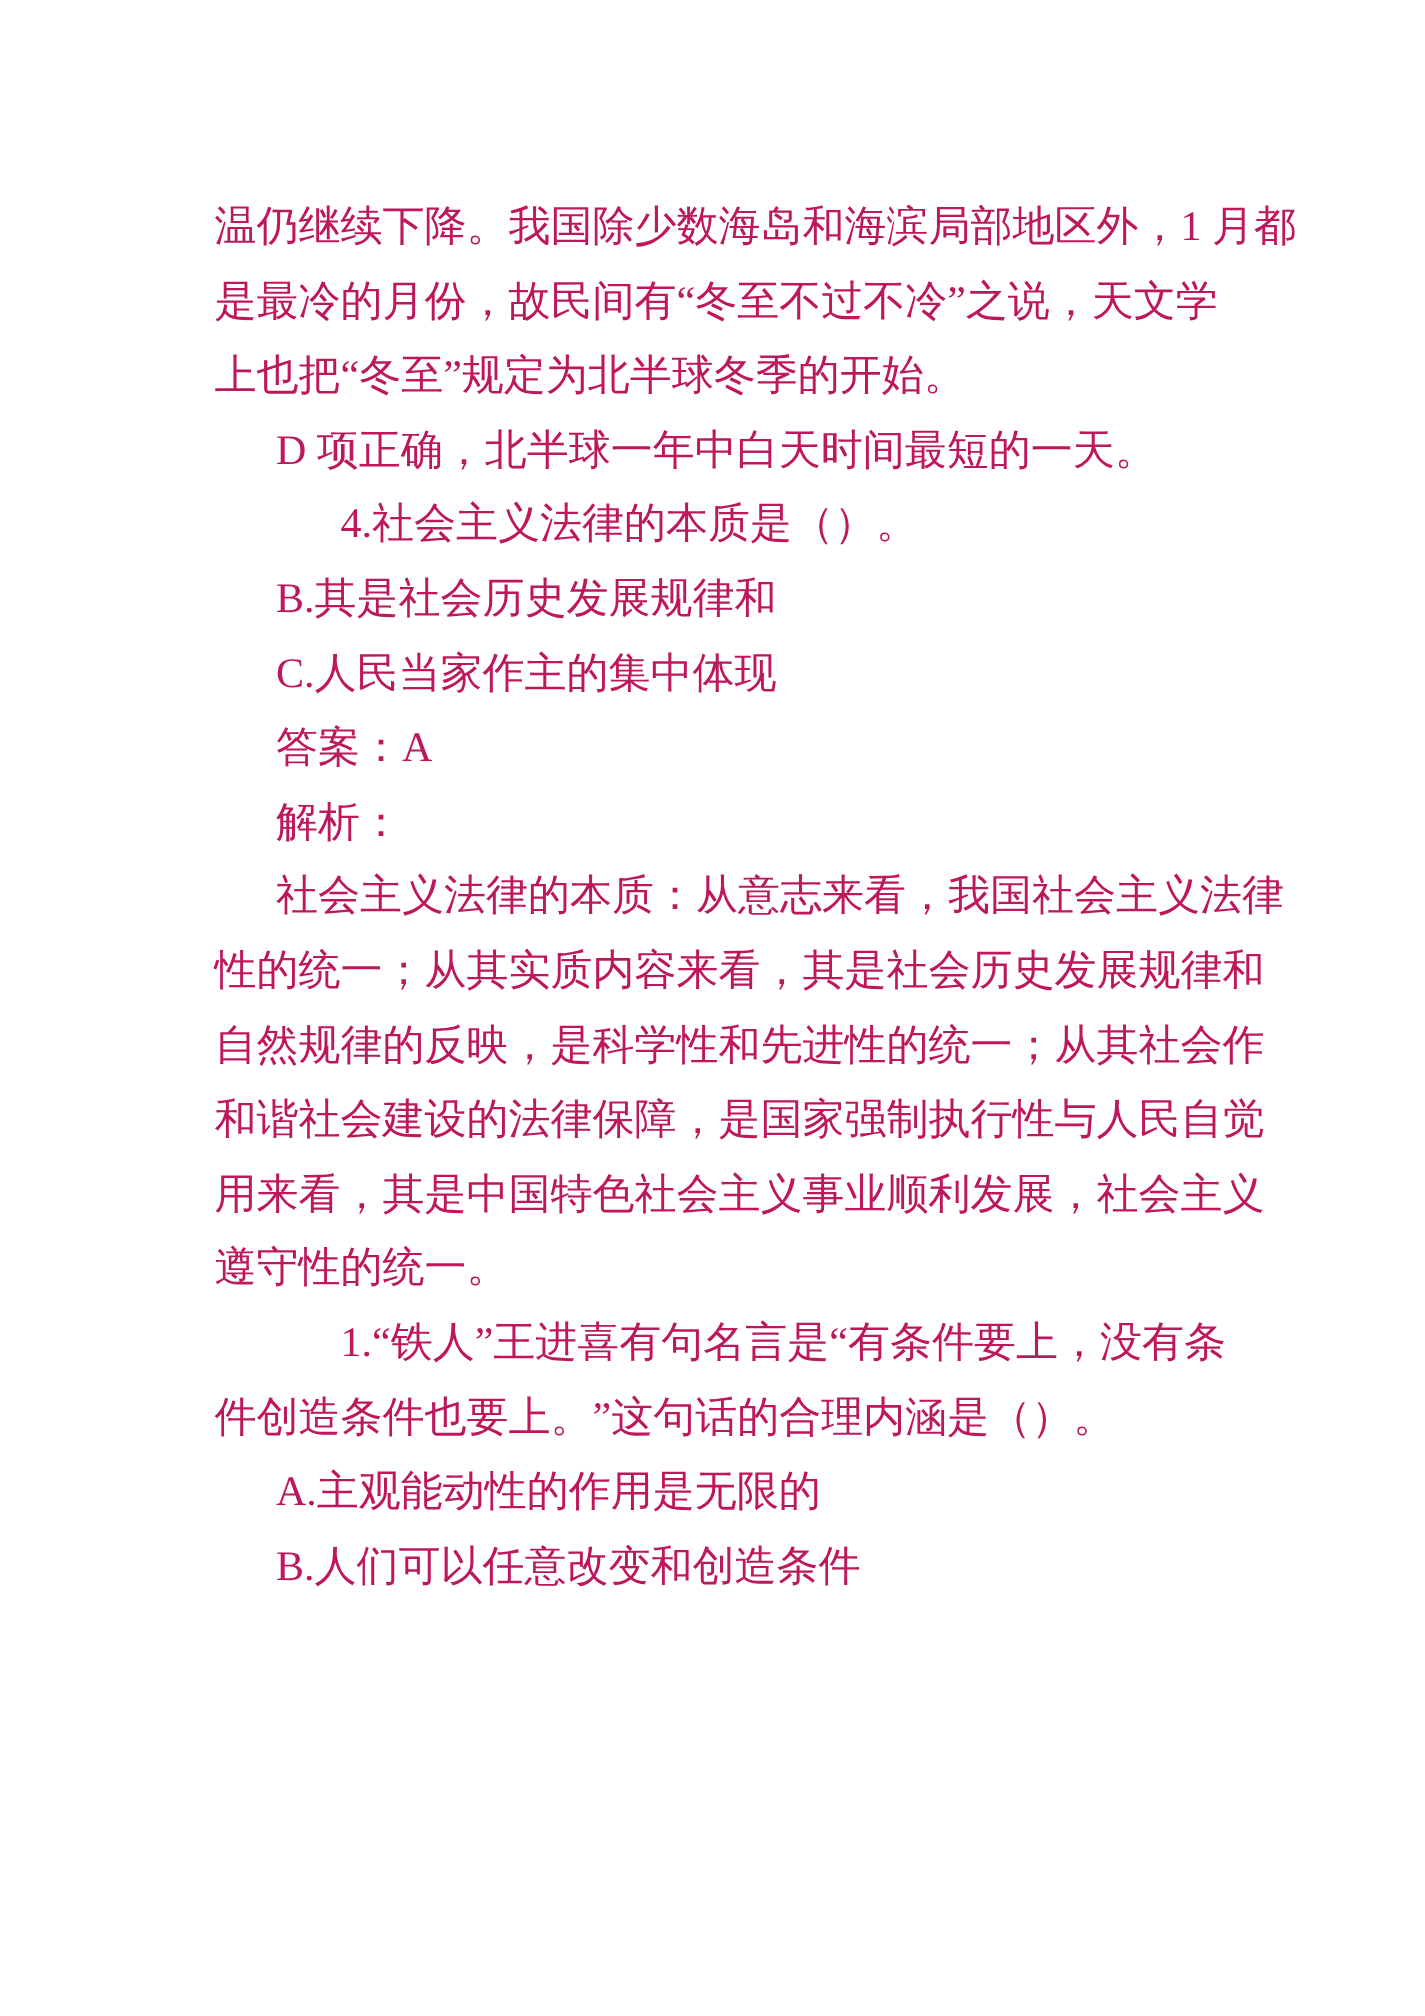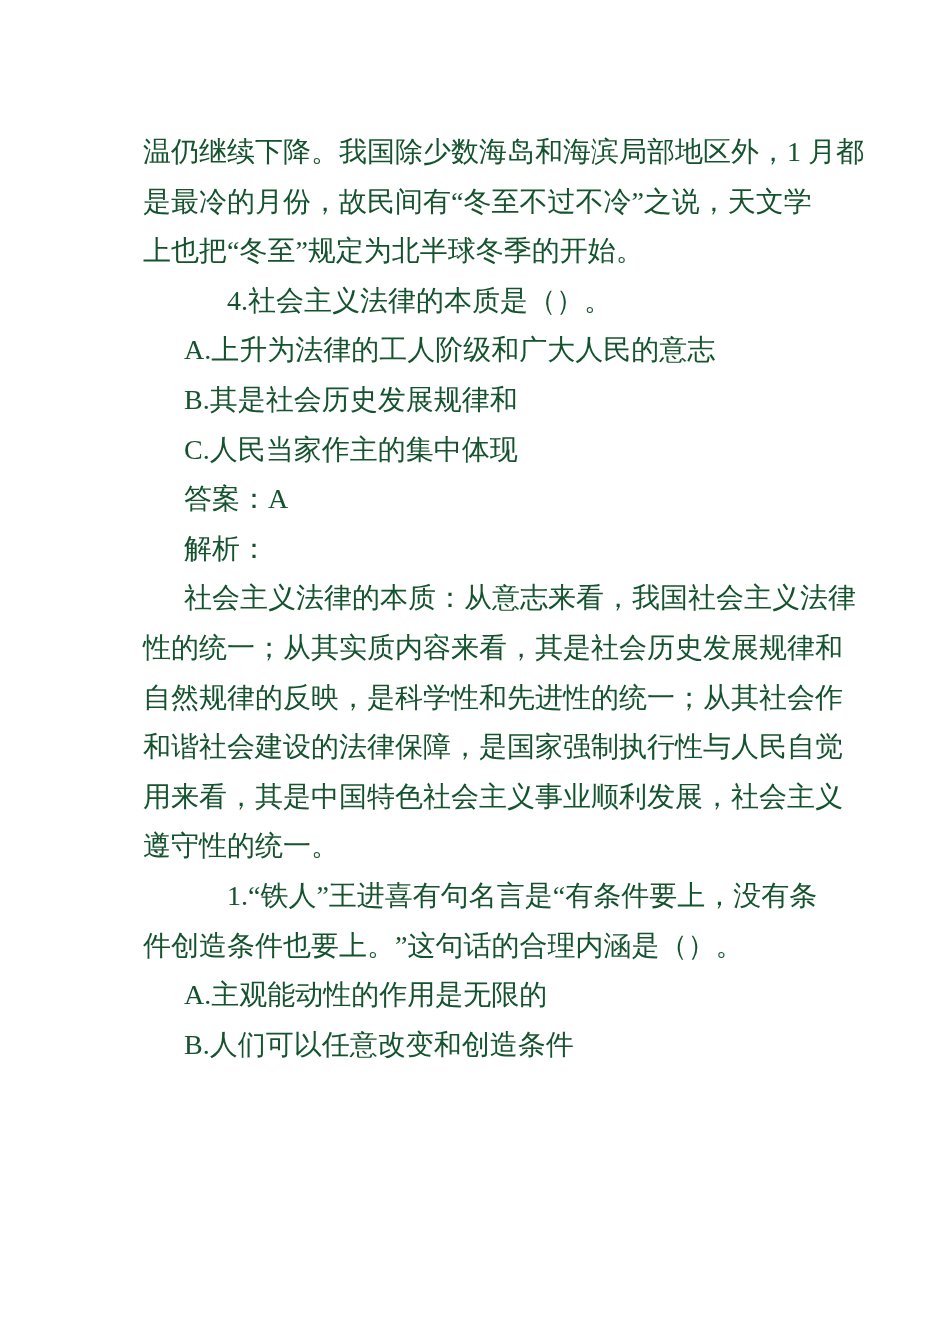--- a/index.html
+++ b/index.html
@@ -7,21 +7,21 @@
     padding: 0;
     background: #ffffff;
   }
   .page {
     position: relative;
     width: 950px;
     height: 1344px;
     background: #ffffff;
     overflow: hidden;
     font-family: "Liberation Serif", "DejaVu Serif", serif;
-    color: #14532d;
+    color: #be185d;
   }
   .textblock {
     position: absolute;
     left: 143px;
     right: 145px;
     top: 127px;
   }
   .ln {
     height: 49.6px;
     line-height: 49.6px;
@@ -41,22 +41,22 @@
   .i2 { padding-left: 84px; }
 </style>
 </head>
 <body>
 
 <div class="page">
   <div class="textblock">
     <div class="ln j">温仍继续下降。我国除少数海岛和海滨局部地区外，1 月都</div>
     <div class="ln j">是最冷的月份，故民间有“冬至不过不冷”之说，天文学</div>
     <div class="ln">上也把“冬至”规定为北半球冬季的开始。</div>
+    <div class="ln i1">D 项正确，北半球一年中白天时间最短的一天。</div>
     <div class="ln i2">4.社会主义法律的本质是（）。</div>
-    <div class="ln i1">A.上升为法律的工人阶级和广大人民的意志</div>
     <div class="ln i1">B.其是社会历史发展规律和</div>
     <div class="ln i1">C.人民当家作主的集中体现</div>
     <div class="ln i1">答案：A</div>
     <div class="ln i1">解析：</div>
     <div class="ln i1 j">社会主义法律的本质：从意志来看，我国社会主义法律</div>
     <div class="ln j">性的统一；从其实质内容来看，其是社会历史发展规律和</div>
     <div class="ln j">自然规律的反映，是科学性和先进性的统一；从其社会作</div>
     <div class="ln j">和谐社会建设的法律保障，是国家强制执行性与人民自觉</div>
     <div class="ln j">用来看，其是中国特色社会主义事业顺利发展，社会主义</div>
     <div class="ln">遵守性的统一。</div>

